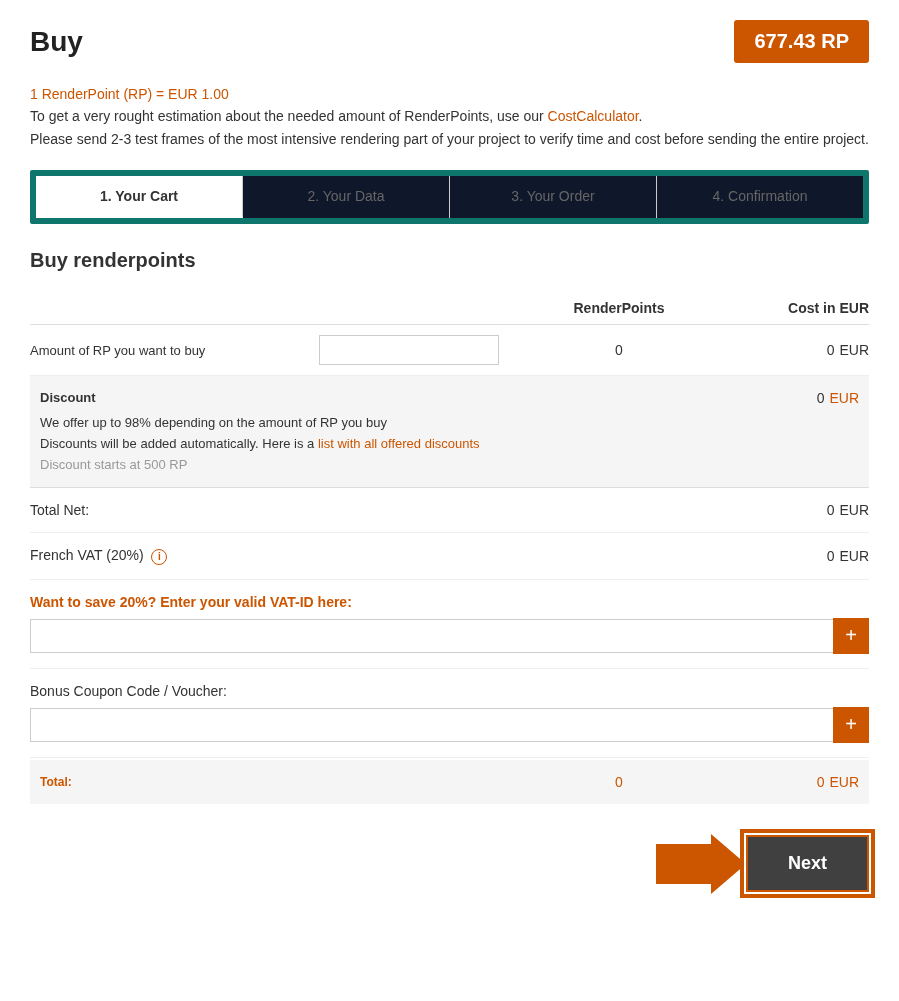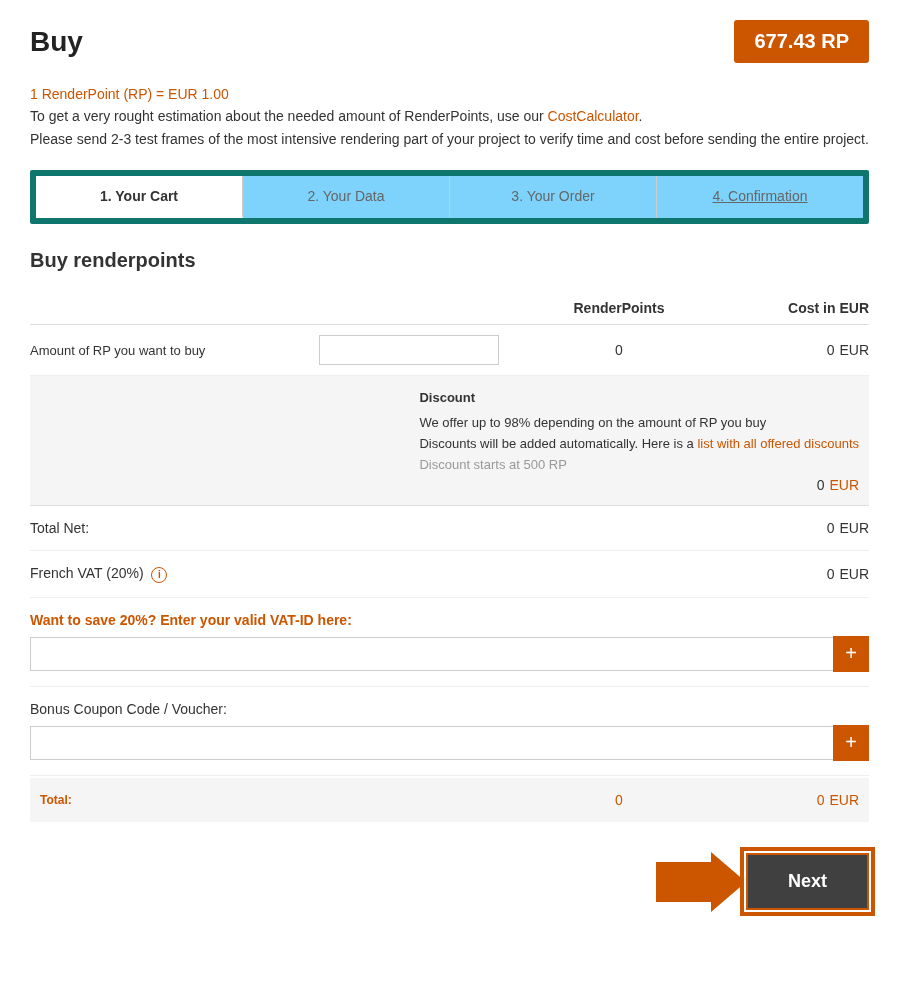--- a/index.html
+++ b/index.html
@@ -55,29 +55,28 @@
       margin-bottom: 25px;
       border-radius: 2px;
       overflow: hidden;
     }
 
     .wizard-tab {
       flex: 1;
       padding: 12px 10px;
       text-align: center;
       font-size: 14px;
-      background: #7dd3fc;
+      background: #0f172a;
       color: #666;
       border-right: 1px solid #ccc;
       cursor: pointer;
     }
 
     .wizard-tab:last-child {
       border-right: none;
-      text-decoration: underline;
     }
 
     .wizard-tab.active {
       background: #fff;
       color: #333;
       font-weight: bold;
       border-bottom: 2px solid #fff;
     }
 
     
@@ -159,22 +158,21 @@
     }
 
     .discount-title {
       font-weight: bold;
       font-size: 13px;
       margin-bottom: 4px;
     }
 
     .discount-body {
       display: flex;
-      align-items: flex-end;
-      flex-direction: column;
+      align-items: flex-start;
     }
 
     .discount-text {
       flex: 1;
     }
 
     .discount-text p {
       font-size: 13px;
       line-height: 1.6;
       color: #333;

